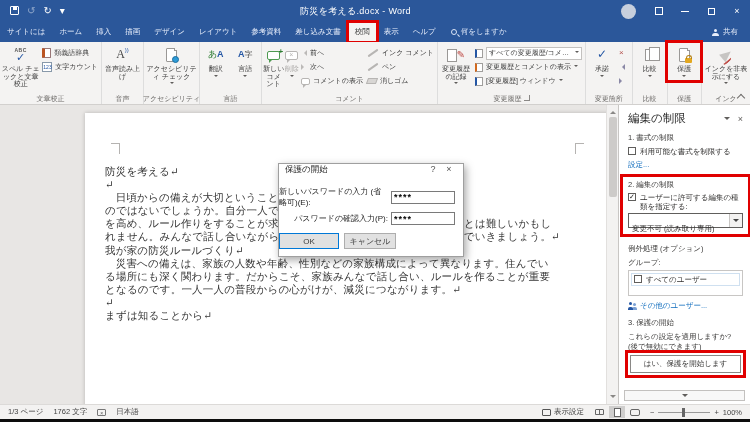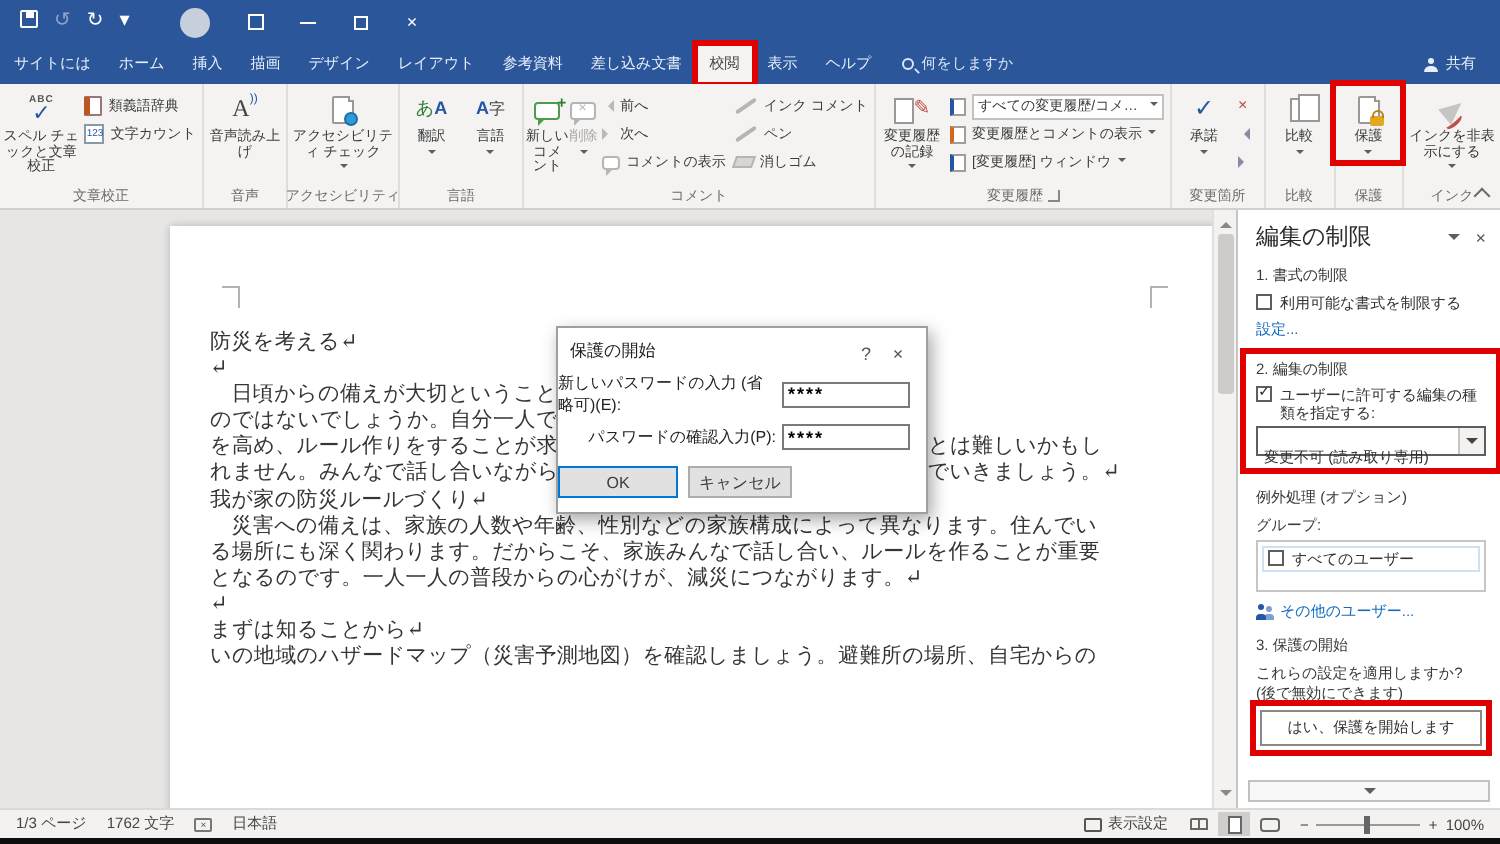--- a/index.html
+++ b/index.html
@@ -100,21 +100,21 @@
   .vscroll .thumb{position:absolute;top:12px;left:2px;width:8px;height:80px;background:#cdcbc9;border-radius:2px;}
   .pagepaper{position:absolute;left:85px;top:8px;width:525px;height:300px;background:#fff;box-shadow:0 0 4px rgba(0,0,0,.22);}
   .mark{position:absolute;width:9px;height:11px;}
   .mark.tl{left:26px;top:30px;border-top:1px solid #b5b3b1;border-right:1px solid #b5b3b1;}
   .mark.tr{right:26px;top:30px;border-top:1px solid #b5b3b1;border-left:1px solid #b5b3b1;}
   .doctext{position:absolute;left:20px;right:18px;top:52px;font-family:"DejaVu Serif","Liberation Serif",serif;font-size:10.5px;line-height:13.1px;color:#353535;letter-spacing:.2px;}
   .line{white-space:nowrap;min-height:13.1px;}
 
   
   .dialog{position:absolute;left:278px;top:163px;width:186px;height:94px;background:#fff;border:1px solid #9f9f9f;box-shadow:2px 3px 8px rgba(0,0,0,.35);z-index:30;font-size:8px;}
-  .dtitle{height:18px;display:flex;align-items:flex-end;padding:0 6px;font-size:8.5px;color:#222;}
+  .dtitle{height:18px;display:flex;align-items:flex-start;padding:0 6px;font-size:8.5px;color:#222;}
   .dtitle .t{flex:1;}
   .dctl{width:16px;text-align:center;color:#555;font-size:9px;}
   .drow{display:flex;align-items:center;justify-content:flex-end;gap:3px;padding-right:8px;margin-top:4px;}
   .dlabel{color:#222;}
   .pw{width:64px;height:13px;border:1px solid #7a7a7a;font-size:9px;font-weight:bold;letter-spacing:1px;padding:0 2px;font-family:"Liberation Sans",sans-serif;}
   .dbtns{display:flex;justify-content:flex-start;gap:5px;padding:8px 8px 0 0;}
   .dbtn{height:16px;font-size:8px;display:flex;align-items:center;justify-content:center;background:#e1e1e1;border:1px solid #adadad;}
   .dbtn.ok{width:60px;border:1.5px solid #0078d7;}
   .dbtn.cancel{width:52px;}
 
@@ -165,20 +165,21 @@
 </head>
 <body>
 
 <div class="titlebar">
   <div class="qat">
     <span class="qat-btn"><span class="icon-save"></span></span>
     <span class="qat-btn dim">↺</span>
     <span class="qat-btn">↻</span>
     <span class="qat-btn">▾</span>
   </div>
+  <div class="tb-title">防災を考える.docx - Word</div>
   <div class="winctl">
     <span class="acct"></span>
     <span class="win-btn">
         <span class="ic-ribbonopt"></span>
       </span>
     <span class="win-btn">
         <span class="ic-min"></span>
       </span>
     <span class="win-btn">
         <span class="ic-max"></span>
@@ -454,21 +455,20 @@
       <div class="line">　日頃からの備えが大切ということは</div>
       <div class="line">のではないでしょうか。自分一人では</div>
       <div class="line">を高め、ルール作りをすることが求められます。一度にすべてを整えることは難しいかもし</div>
       <div class="line">れません。みんなで話し合いながら、少しずつ、そして継続して取り組んでいきましょう。↵</div>
       <div class="line">我が家の防災ルールづくり↵</div>
       <div class="line">　災害への備えは、家族の人数や年齢、性別などの家族構成によって異なります。住んでい</div>
       <div class="line">る場所にも深く関わります。だからこそ、家族みんなで話し合い、ルールを作ることが重要</div>
       <div class="line">となるのです。一人一人の普段からの心がけが、減災につながります。↵</div>
       <div class="line">↵</div>
       <div class="line">まずは知ることから↵</div>
-      <div class="line">いの地域のハザードマップ（災害予測地図）を確認しましょう。避難所の場所、自宅からの</div>
     </div>
   </div>
   <div class="vscroll">
     <span class="up"></span>
     <span class="thumb"></span>
     <span class="down"></span>
   </div>
 </div>
 
 <div class="dialog">

